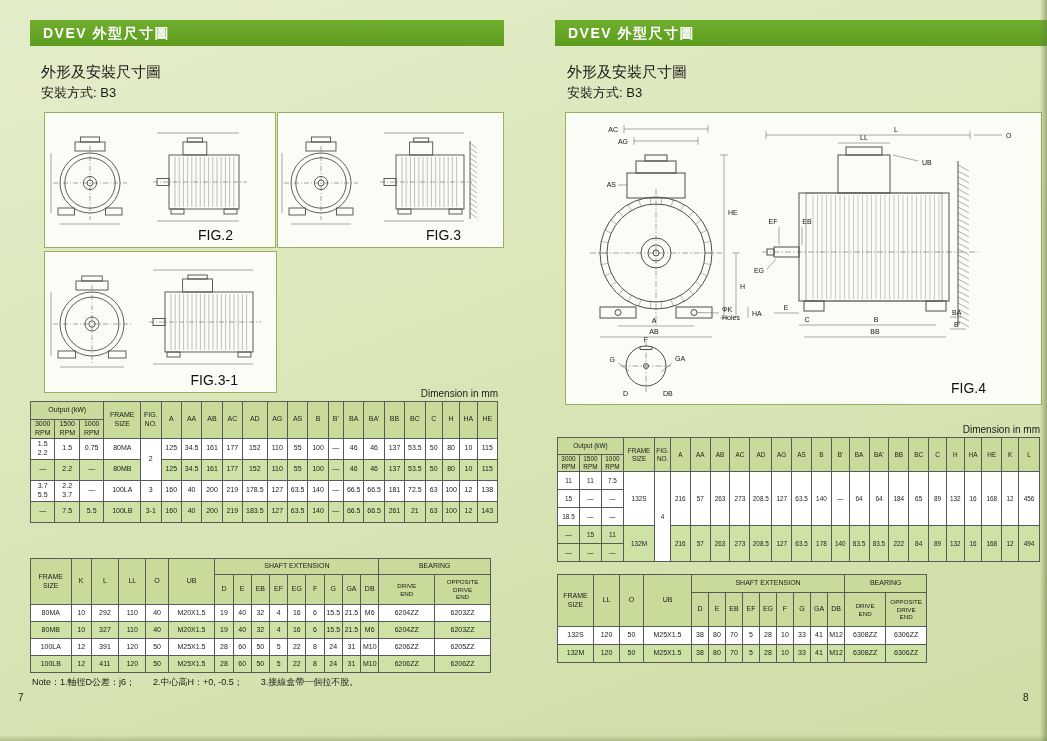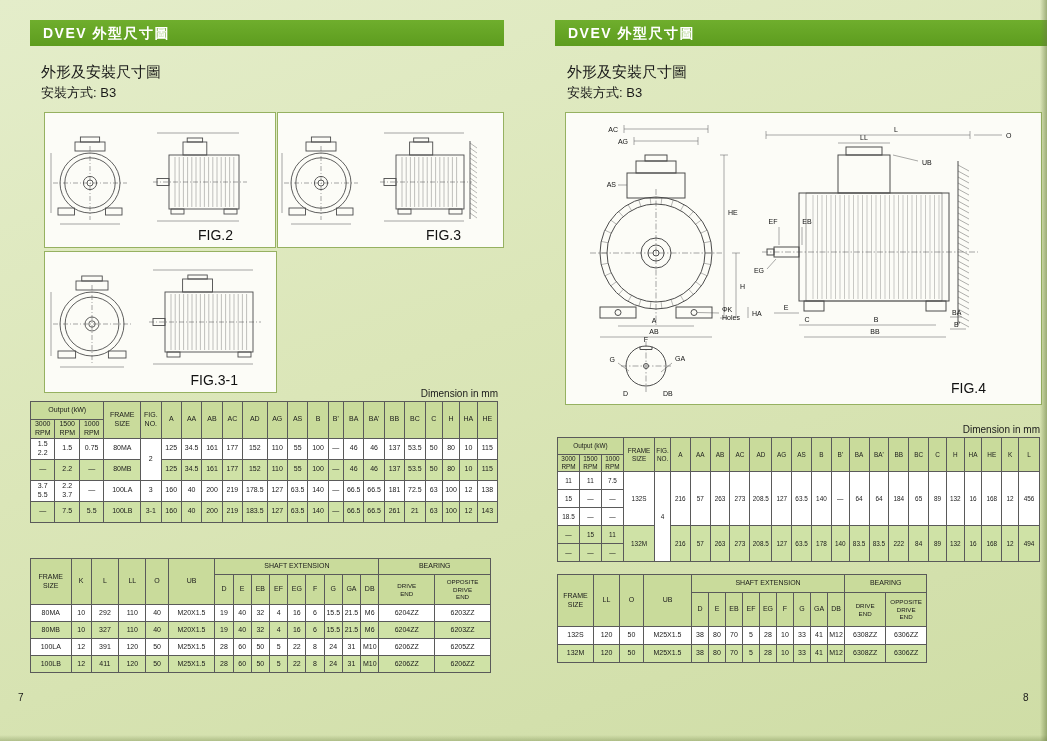--- a/index.html
+++ b/index.html
@@ -508,20 +508,23 @@
           <td>8</td>
           <td>24</td>
           <td>31</td>
           <td>M10</td>
           <td>6206ZZ</td>
           <td>6206ZZ</td>
         </tr>
       </tbody>
     </table>
 
+  <div class="note" style="left:32px;top:676px">
+    <span>Note：1.軸徑D公差：j6；</span><span>2.中心高H：+0, -0.5；</span><span>3.接線盒帶一個拉不脫。</span>
+  </div>
   <div class="pagenum" style="left:18px;top:692px">7</div>
 
   <div class="header-bar" style="left:555px;width:486px">
     <span>DVEV 外型尺寸圖</span>
   </div>
   <div class="sub1" style="left:567px;top:63px">外形及安裝尺寸圖</div>
   <div class="sub2" style="left:567px;top:84px">安裝方式: B3</div>
 
   <div class="figbox" style="left:565px;top:112px;width:475px;height:291px">
     <svg viewBox="0 0 473 289" width="473" height="289">

